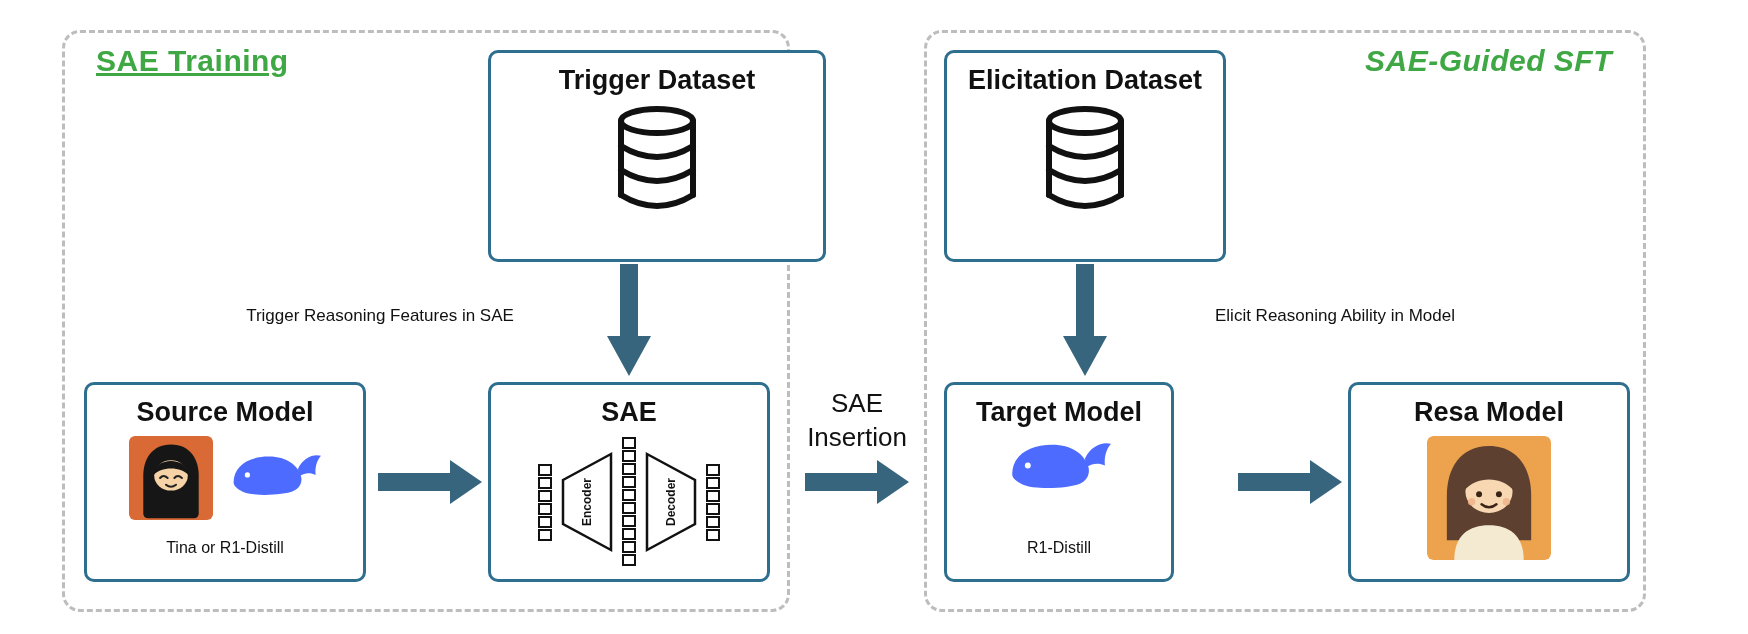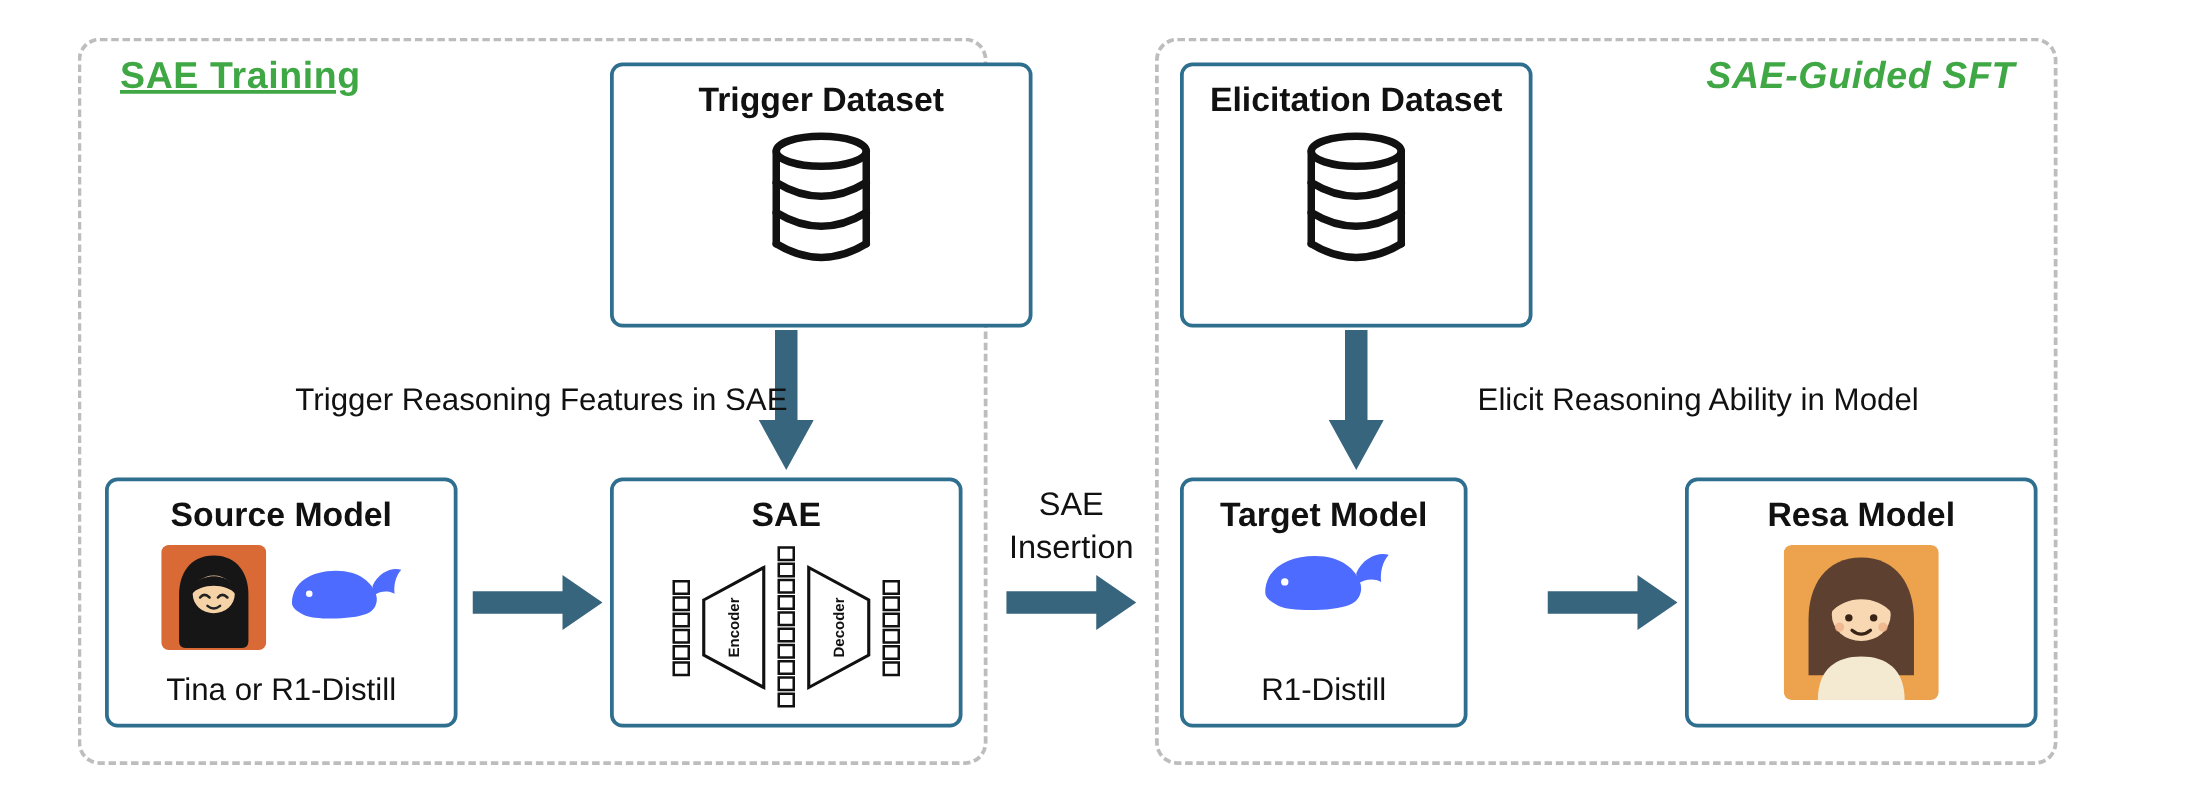--- a/index.html
+++ b/index.html
@@ -10,41 +10,41 @@
   .panel-left  { left:62px;  top:30px; width:728px; height:582px; }
   .panel-right { left:924px; top:30px; width:722px; height:582px; }
 
   .panel-title { position:absolute; font-size:30px; font-weight:bold; color:#3fa845; letter-spacing:0.5px; }
   .title-left  { left:96px;  top:44px;text-decoration:underline; }
   .title-right { left:1200px; top:44px; width:412px; text-align:right;font-style:italic; }
 
   .box { position:absolute; background:#ffffff; border:3px solid #2e6e8e; border-radius:10px;
          display:flex; flex-direction:column; align-items:center; }
   .box-title { font-size:27px; font-weight:bold; margin-top:12px; white-space:nowrap; }
-  .caption   { font-size:25px; margin-top:auto; margin-bottom:12px; white-space:nowrap; }
+  .caption   { font-size:16px; margin-top:auto; margin-bottom:22px; white-space:nowrap; }
 
   .trigger-box     { left:488px;  top:50px;  width:338px; height:212px; }
   .elicit-box      { left:944px;  top:50px;  width:282px; height:212px; }
   .source-box      { left:84px;   top:382px; width:282px; height:200px; }
   .sae-box         { left:488px;  top:382px; width:282px; height:200px; }
   .target-box      { left:944px;  top:382px; width:230px; height:200px; }
   .resa-box        { left:1348px; top:382px; width:282px; height:200px; }
 
   .db-icon { margin-top:8px; }
   .icons-row { display:flex; align-items:center; gap:16px; margin-top:8px; }
   .avatar { border-radius:6px; }
 
   .arrow { position:absolute; }
   .arrow-down-left  { left:607px;  top:264px; }
   .arrow-down-right { left:1063px; top:264px; }
   .arrow-right-1    { left:378px;  top:460px; }
   .arrow-right-mid  { left:805px;  top:460px; }
   .arrow-right-2    { left:1238px; top:460px; }
 
-  .arrow-label { position:absolute; font-size:25px; text-align:right; }
+  .arrow-label { position:absolute; font-size:17px; text-align:center; }
   .label-trigger { left:130px;  top:306px; width:500px; }
   .label-elicit  { left:1135px; top:306px; width:400px; }
 
   .mid-label { position:absolute; left:793px; top:386px; width:128px; text-align:center;
                font-size:26px; line-height:34px; }
 </style>
 </head>
 <body>
 
 <div class="canvas">

